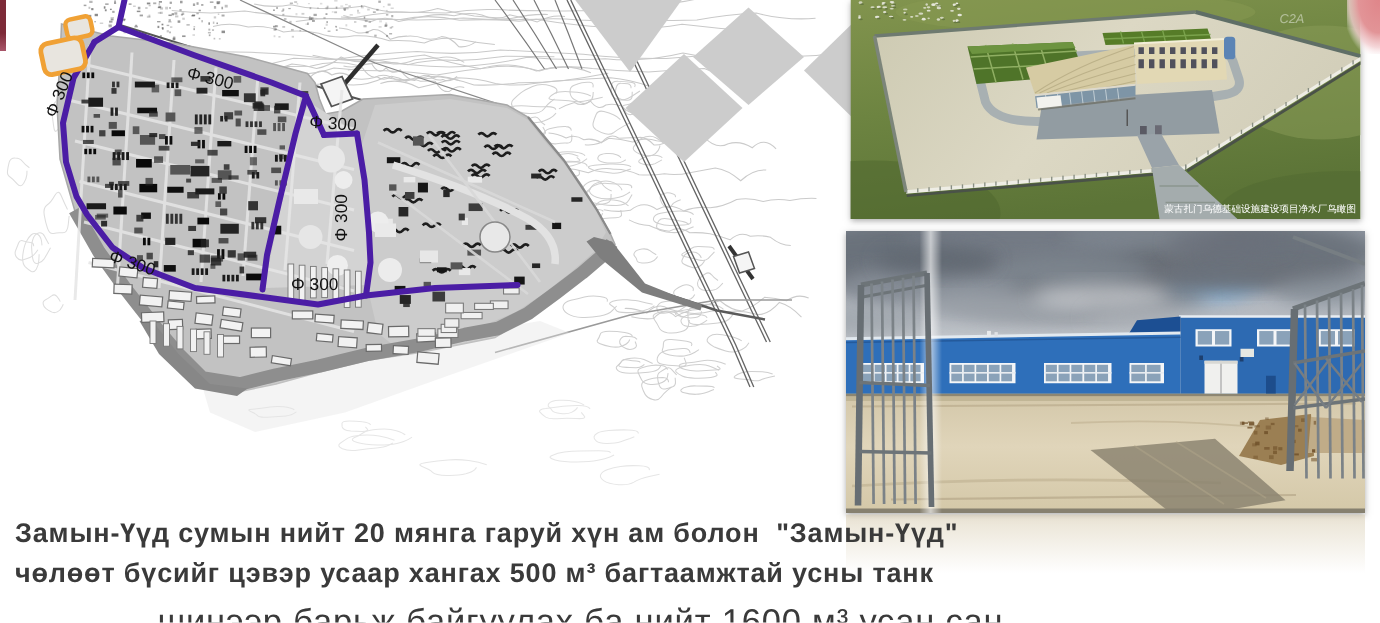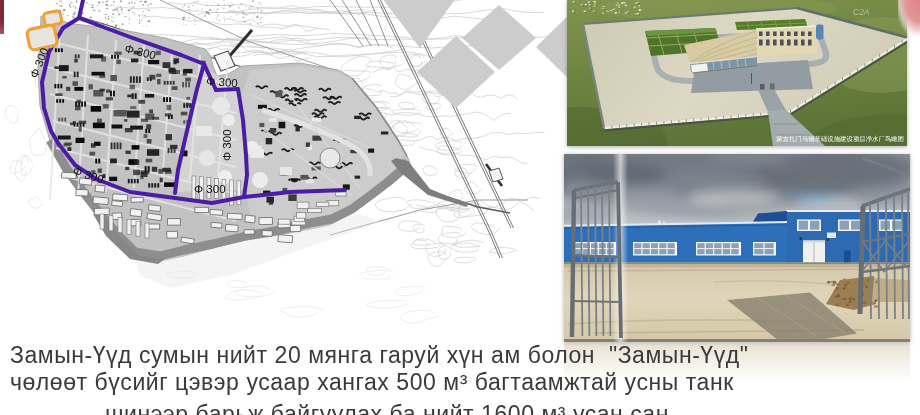--- a/index.html
+++ b/index.html
@@ -1154,20 +1154,20 @@
           <stop offset="0.55" stop-color="#e29497"></stop>
           <stop offset="0.8" stop-color="#f2cdd0" stop-opacity="0.8"></stop>
           <stop offset="1" stop-color="#ffffff" stop-opacity="0"></stop>
         </radialGradient>
       </defs>
 <rect x="0" y="0" width="22" height="36" fill="url(#rc)"></rect>
 </svg>
 
 <div class="abs" style="left:0;top:0;width:4px;height:34px;background:linear-gradient(#7d2a38 0%,#7d2a38 65%,#a9566a 100%)"></div>
 
-<div class="abs" style="left:10px;top:342px;width:860px;font-size:23px;line-height:27px;color:#3a3a3a;letter-spacing:0.55px;">
+<div class="abs" style="left:10px;top:342px;width:860px;font-size:18px;line-height:27px;color:#3a3a3a;letter-spacing:0.55px;font-weight:bold;">
 Замын-Үүд сумын нийт 20 мянга гаруй хүн ам болон&nbsp; "Замын-Үүд"<br>
 чөлөөт бүсийг цэвэр усаар хангах 500 м³ багтаамжтай усны танк
 </div>
 
 <div class="abs" style="left:105px;top:401px;width:760px;font-size:23px;line-height:27px;color:#3a3a3a;letter-spacing:0.55px;">
 шинээр барьж байгуулах ба нийт 1600 м³ усан сан</div>
 </div>
 
 </body></html>

